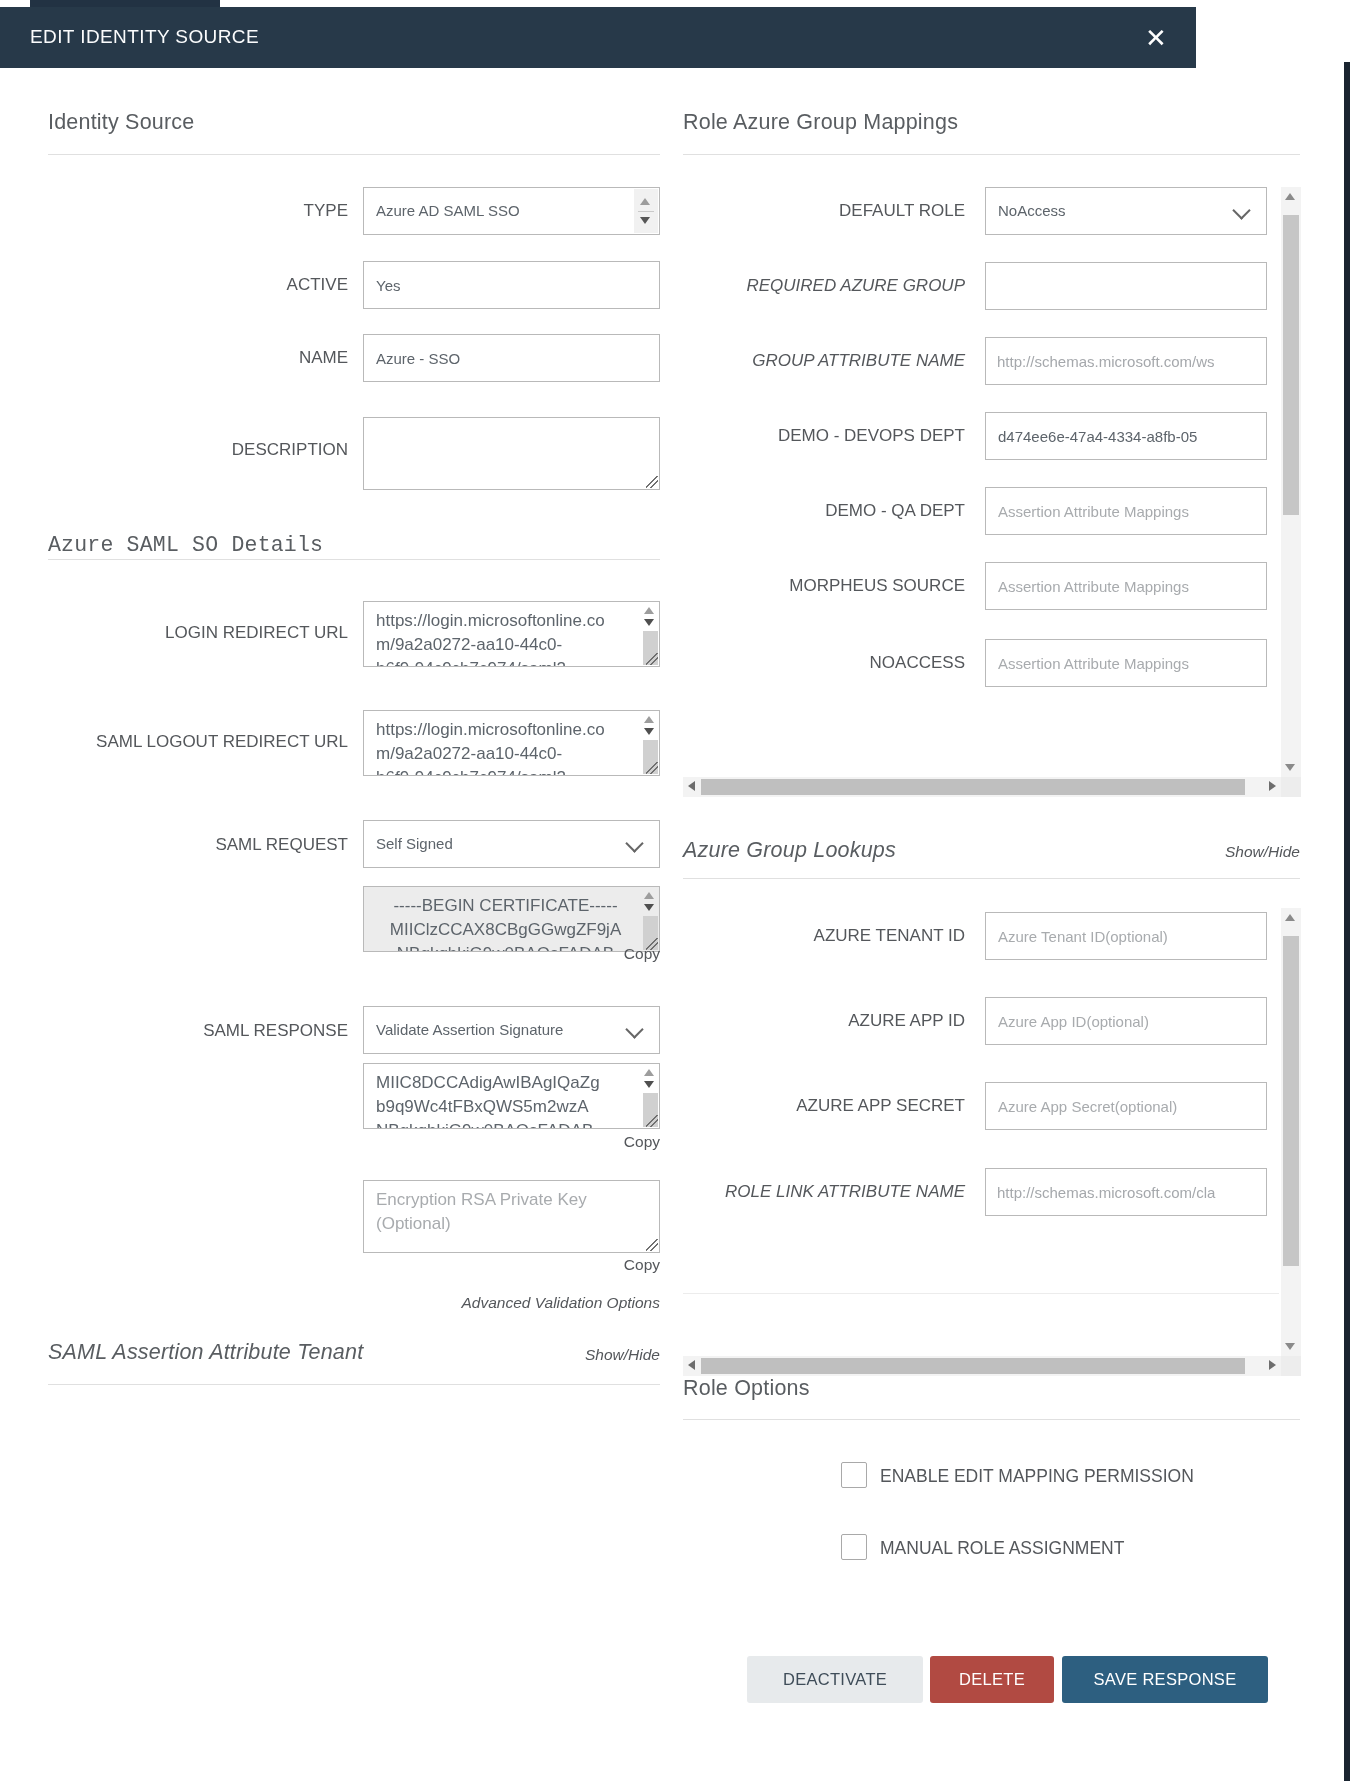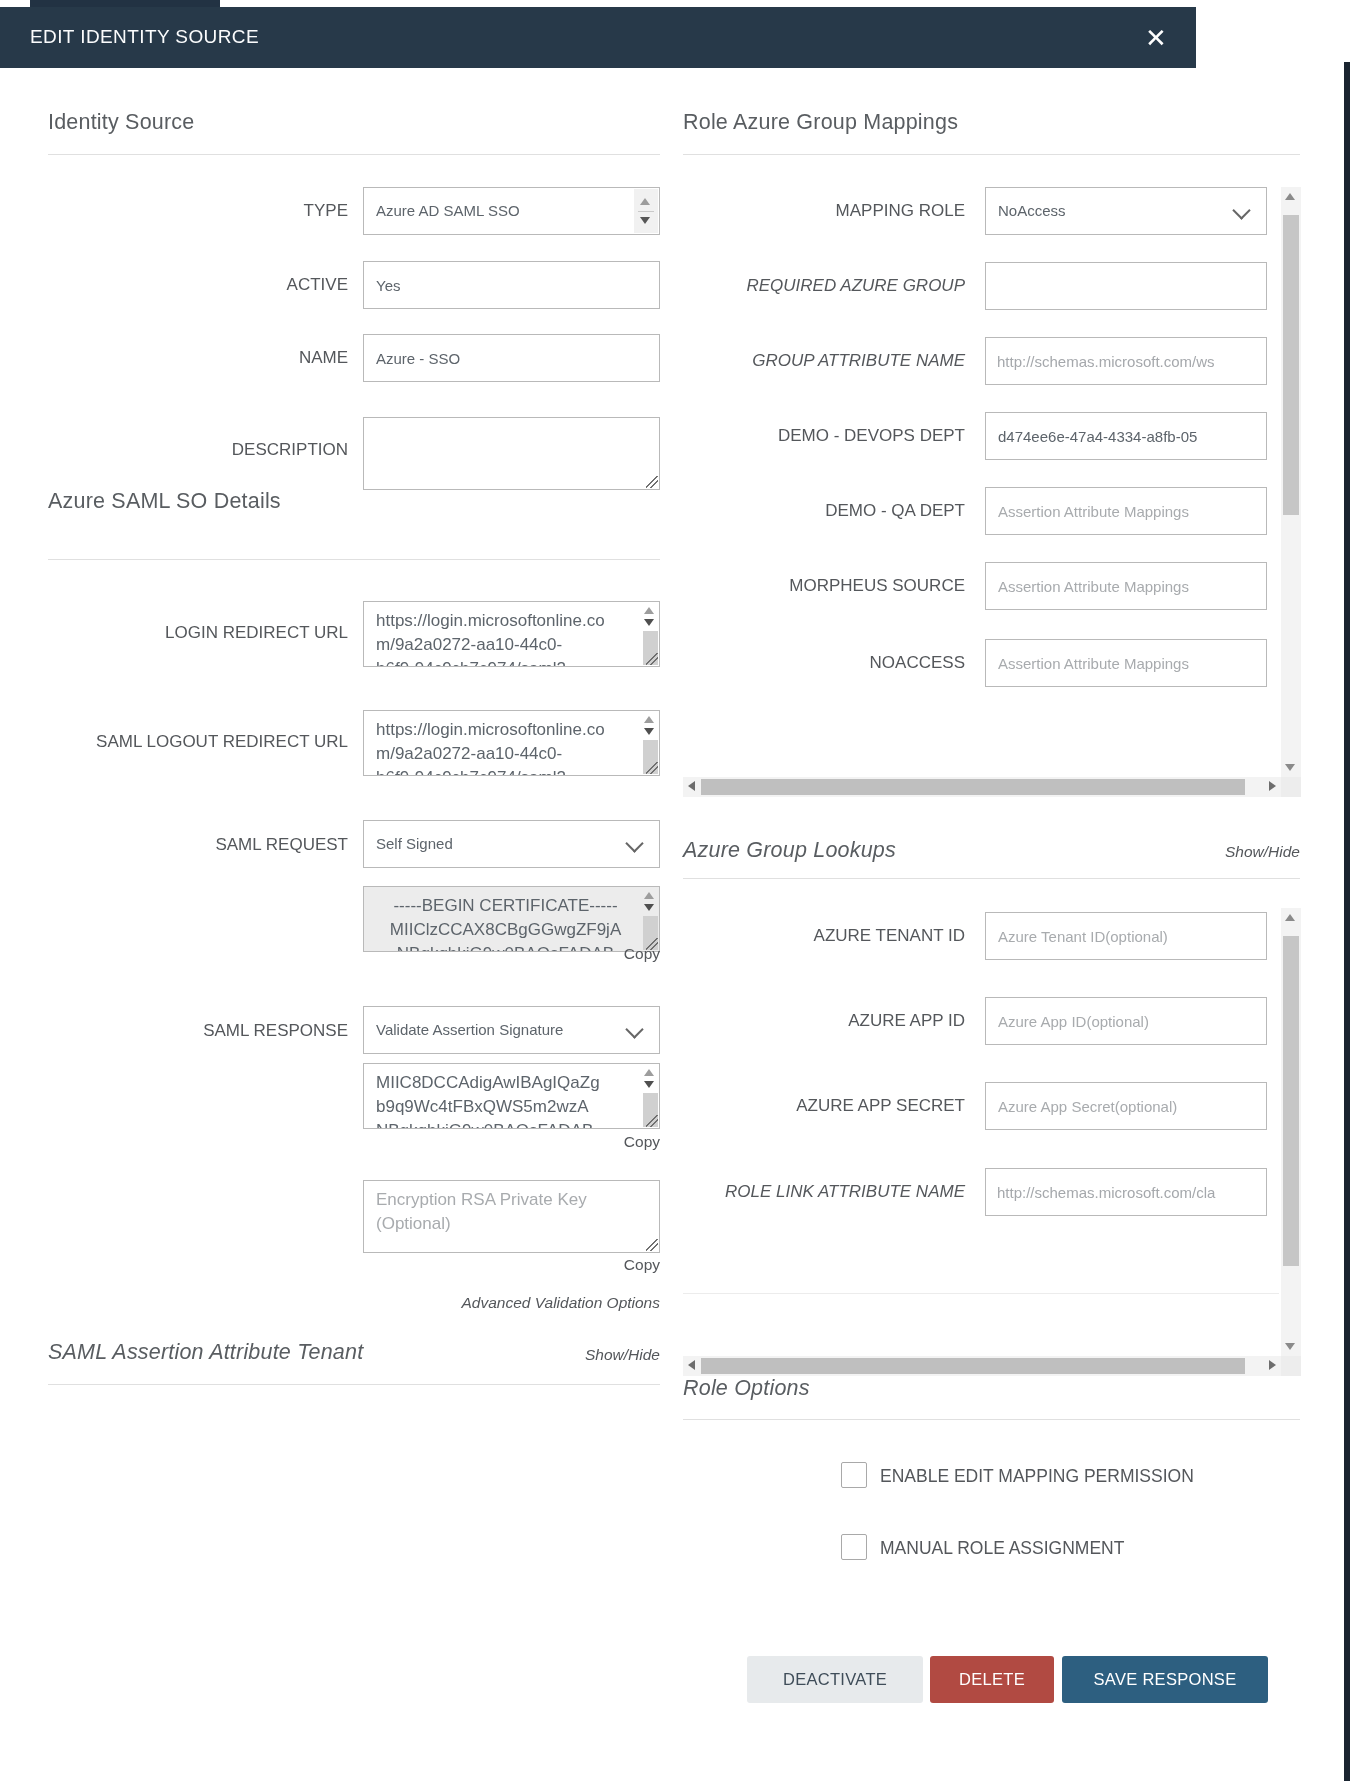--- a/index.html
+++ b/index.html
@@ -95,21 +95,21 @@
 
 <div class="lbl" style="left:48px;top:348px;width:300px;">NAME</div>
 <input class="inp" style="left: 363px; top: 334px; width: 297px; height: 48px;" value="Azure - SSO">
 
 <div class="lbl" style="left:48px;top:440px;width:300px;">DESCRIPTION</div>
 <div class="ta" style="left:363px;top:417px;width:297px;height:73px;">
   <div class="txt"></div>
   <i class="rz"></i>
 </div>
 
-<div class="h1" style="left:48px;top:489px;">Azure SAML SO Details</div>
+<div class="h1" style="left:48px;top:533px;font-family:Liberation Mono, monospace;">Azure SAML SO Details</div>
 <div class="hr" style="left:48px;top:559px;width:612px;"></div>
 
 <div class="lbl" style="left:48px;top:623px;width:300px;">LOGIN REDIRECT URL</div>
 <div class="ta" style="left:363px;top:601px;width:297px;height:66px;">
   <div class="txt">https://login.microsoftonline.co
 m/9a2a0272-aa10-44c0-
 b6f9-94c9cb7c974/saml2</div>
   <span class="rail">
     <i class="tri up"></i>
     <i class="tri dn"></i>
@@ -176,21 +176,21 @@
 
 <div class="itlink" style="left:48px;top:1294px;width:612px;">Advanced Validation Options</div>
 
 <div class="h1 it" style="left:48px;top:1340px;">SAML Assertion Attribute Tenant</div>
 <div class="itlink" style="left:48px;top:1346px;width:612px;">Show/Hide</div>
 <div class="hr" style="left:48px;top:1384px;width:612px;"></div>
 
 <div class="h1" style="left:683px;top:110px;">Role Azure Group Mappings</div>
 <div class="hr" style="left:683px;top:154px;width:617px;"></div>
 
-<div class="lbl" style="left:620px;top:201px;width:345px;">MAPPING ROLE</div>
+<div class="lbl" style="left:620px;top:201px;width:345px;">DEFAULT ROLE</div>
 <div class="selbox" style="left:985px;top:187px;width:282px;height:48px;">
   <span class="stext">NoAccess</span>
   <i class="chev"></i>
 </div>
 
 <div class="lbl it" style="left:620px;top:276px;width:345px;">REQUIRED AZURE GROUP</div>
 <input class="inp" style="left: 985px; top: 262px; width: 282px; height: 48px;" value="">
 
 <div class="lbl it" style="left:620px;top:351px;width:345px;">GROUP ATTRIBUTE NAME</div>
 <input class="inp muted" style="left: 985px; top: 337px; width: 282px; height: 48px;" value="http://schemas.microsoft.com/ws">
@@ -242,21 +242,21 @@
   <i class="vsthumb" style="top:28px;height:330px;"></i>
   <i class="tri dn"></i>
 </div>
 <div class="hscroll" style="left:683px;top:1356px;width:598px;">
   <i class="htri-l"></i>
   <i class="hsthumb" style="left:18px;width:544px;"></i>
   <i class="htri-r"></i>
 </div>
 <div class="corner" style="left:1281px;top:1356px;"></div>
 
-<div class="h1" style="left:683px;top:1376px;font-style:italic;">Role Options</div>
+<div class="h1" style="left:683px;top:1376px;">Role Options</div>
 <div class="hr" style="left:683px;top:1419px;width:617px;"></div>
 
 <div class="cb" style="left:841px;top:1462px;"></div>
 <div class="cblbl" style="left:880px;top:1466px;">ENABLE EDIT MAPPING PERMISSION</div>
 
 <div class="cb" style="left:841px;top:1534px;"></div>
 <div class="cblbl" style="left:880px;top:1538px;">MANUAL ROLE ASSIGNMENT</div>
 
 <button class="btn deact" style="left:747px;top:1656px;width:176px;">DEACTIVATE</button>
 <button class="btn del" style="left:930px;top:1656px;width:124px;">DELETE</button>

